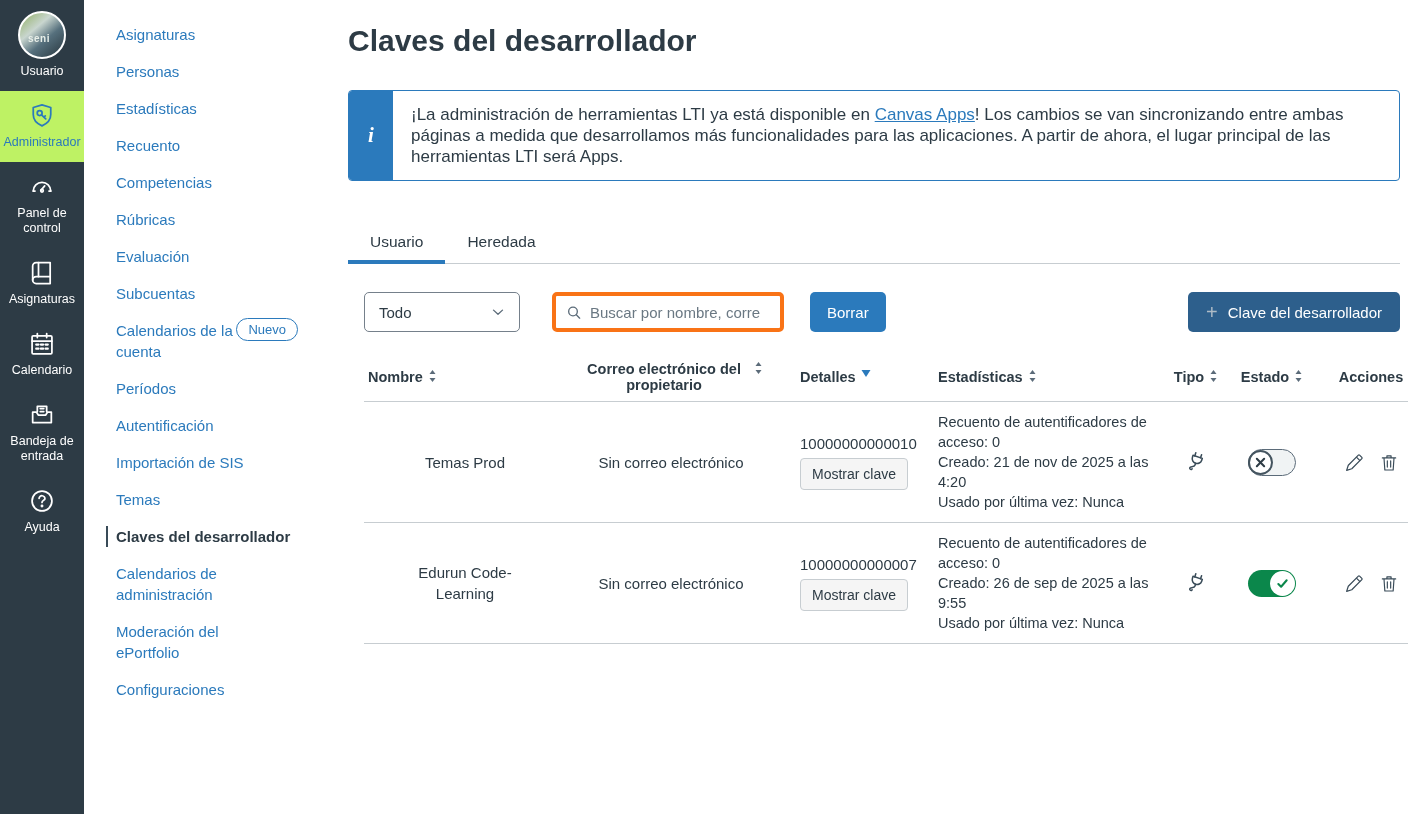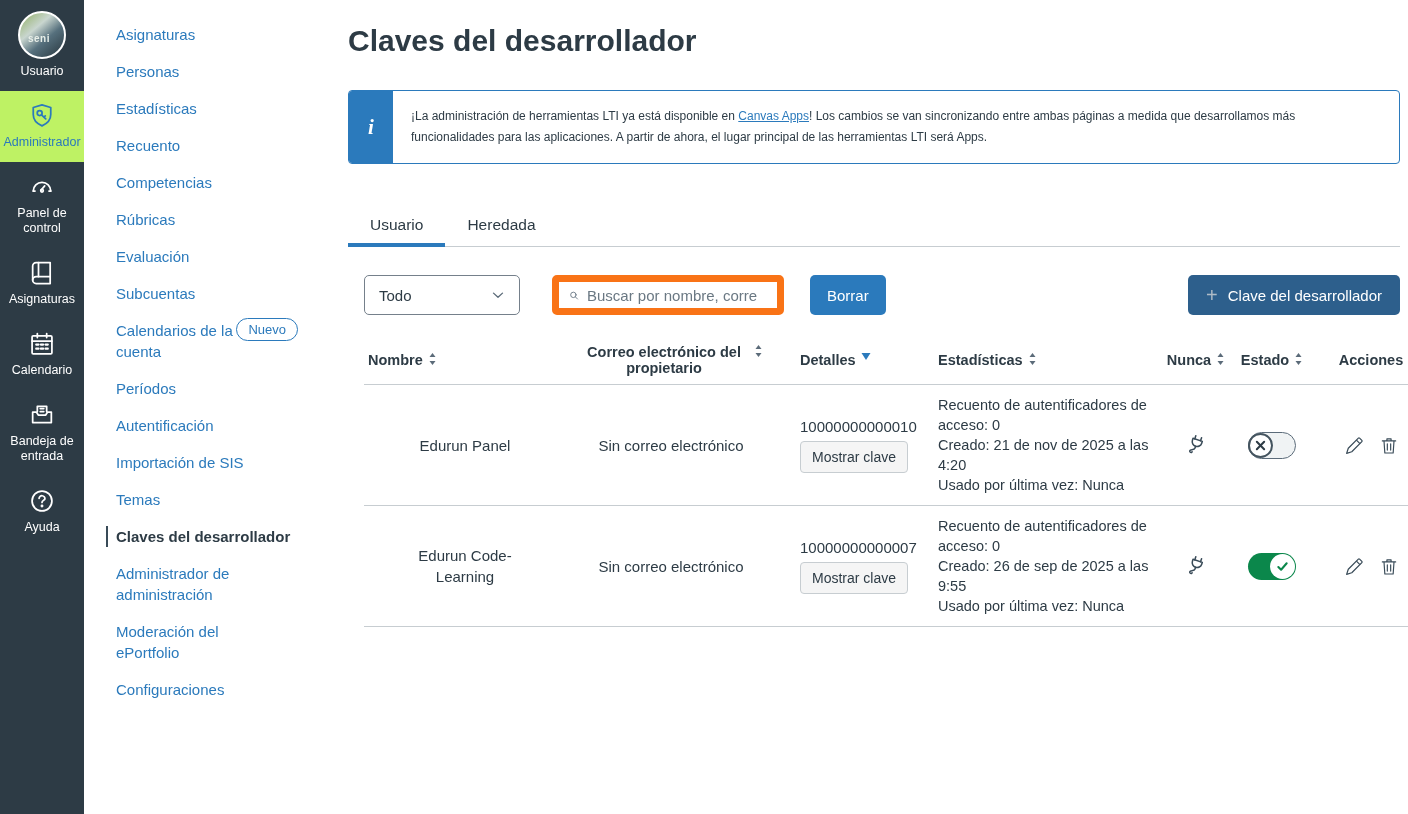--- a/index.html
+++ b/index.html
@@ -27,35 +27,35 @@
   .badge-pill { position:absolute; right:18px; top:-2px; border:1px solid #2B7ABC; color:#2B7ABC; border-radius:13px;
                 padding:2px 11px; font-size:13px; line-height:17px; white-space:nowrap; }
 
   
   .main { flex:1; padding:24px 8px 0 24px; min-width:0; }
   h1.page-title { font-size:30px; font-weight:bold; color:#2D3B45; margin-bottom:32px; }
 
   .alert { display:flex; border:1px solid #2B7ABC; border-radius:4px; min-height:74px; margin-bottom:42px; overflow:hidden; }
   .alert-icon { width:44px; background:#2B7ABC; color:#fff; display:flex; align-items:center; justify-content:center;
                 font-family:"Liberation Serif", serif; font-style:italic; font-weight:bold; font-size:21px; flex-shrink:0; }
-  .alert-body { padding:13px 18px; font-size:12px; line-height:21px; color:#2D3B45; align-self:center; }
+  .alert-body { padding:13px 18px; font-size:17px; line-height:21px; color:#2D3B45; align-self:center; }
   .alert-body a { color:#2B7ABC; text-decoration:underline; cursor:pointer; }
 
   
   .tabs { display:flex; border-bottom:1px solid #C7CDD1; margin-bottom:28px; }
   .tab { padding:10px 22px 12px; font-size:15.5px; color:#2D3B45; cursor:pointer; position:relative; }
   .tab.active { font-weight:normal; }
   .tab.active::after { content:""; position:absolute; left:0; right:0; bottom:-1px; height:4px; background:#2B7ABC; }
 
   
   .section { margin-left:16px; }
   .filter-row { display:flex; align-items:center; margin-bottom:20px; }
   .select-box { width:156px; height:40px; border:1px solid #75808B; border-radius:5px; display:flex; align-items:center;
                 justify-content:space-between; padding:0 12px 0 14px; font-size:15px; cursor:pointer; background:#fff; }
-  .search-box { width:232px; height:40px; border:7px solid #f97316; border-radius:5px; display:flex; align-items:center;
+  .search-box { width:232px; height:40px; border:4px solid #f97316; border-radius:5px; display:flex; align-items:center;
                 padding:0 10px; margin-left:32px; background:#fff; }
   .search-box input { border:none; outline:none; font-size:15px; margin-left:8px; width:180px; color:#2D3B45;
                       font-family:"Liberation Sans", sans-serif; background:transparent; }
   .search-box input::placeholder { color:#6A7883; }
   .btn-borrar { margin-left:26px; background:#2B7ABC; color:#fff; border:none; border-radius:5px; height:40px; padding:0 17px;
                 font-size:15px; cursor:pointer; font-family:"Liberation Sans", sans-serif; }
   .btn-add { margin-left:auto; background:#2D5F8C; color:#fff; border:none; border-radius:5px; height:40px; padding:0 18px;
              font-size:15px; cursor:pointer; display:flex; align-items:center; gap:10px; font-family:"Liberation Sans", sans-serif; }
   .btn-add .plus { color:#AEBBC6; font-size:20px; font-weight:normal; line-height:1; }
 
@@ -183,21 +183,21 @@
       <li>Subcuentas</li>
       <li>
         <span>Calendarios de la cuenta</span>
         <span class="badge-pill">Nuevo</span>
       </li>
       <li>Períodos</li>
       <li>Autentificación</li>
       <li>Importación de SIS</li>
       <li>Temas</li>
       <li class="active no-pad">Claves del desarrollador</li>
-      <li>Administrador de administración</li>
+      <li>Calendarios de administración</li>
       <li>Moderación del ePortfolio</li>
       <li>Configuraciones</li>
     </ul>
   </nav>
 
   <main class="main">
     <h1 class="page-title">Claves del desarrollador</h1>
 
     <div class="alert">
       <div class="alert-icon">i</div>
@@ -258,41 +258,41 @@
               </svg>
           </div>
           <div class="th">
             <span>Estadísticas</span>
             <svg class="sort-ic" width="9" height="14" viewBox="0 0 9 14">
                 <path d="M4.5 1l3 4h-6z" fill="#5B6B79"></path>
                 <path d="M4.5 13l-3-4h6z" fill="#5B6B79"></path>
               </svg>
           </div>
           <div class="th center">
-            <span>Nunca</span>
+            <span>Tipo</span>
             <svg class="sort-ic" width="9" height="14" viewBox="0 0 9 14">
                 <path d="M4.5 1l3 4h-6z" fill="#5B6B79"></path>
                 <path d="M4.5 13l-3-4h6z" fill="#5B6B79"></path>
               </svg>
           </div>
           <div class="th center">
             <span>Estado</span>
             <svg class="sort-ic" width="9" height="14" viewBox="0 0 9 14">
                 <path d="M4.5 1l3 4h-6z" fill="#5B6B79"></path>
                 <path d="M4.5 13l-3-4h6z" fill="#5B6B79"></path>
               </svg>
           </div>
           <div class="th center">
             <span>Acciones</span>
           </div>
         </div>
 
         <div class="tr row">
           <div class="td center">
-            <span class="name-cell">Edurun Panel</span>
+            <span class="name-cell">Temas Prod</span>
           </div>
           <div class="td center">
             <span>Sin correo electrónico</span>
           </div>
           <div class="td details-cell">
             <div class="key-id">10000000000010</div>
             <button class="btn-show-key">Mostrar clave</button>
           </div>
           <div class="td">
             <div class="stats-cell">

